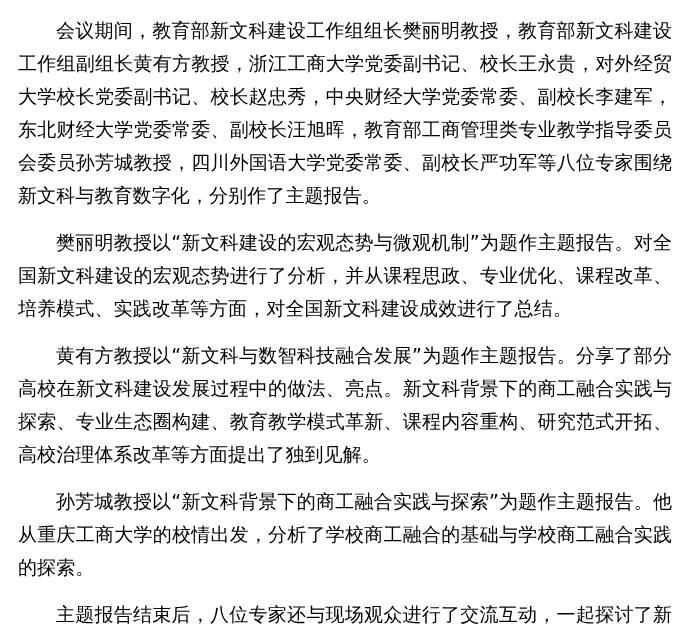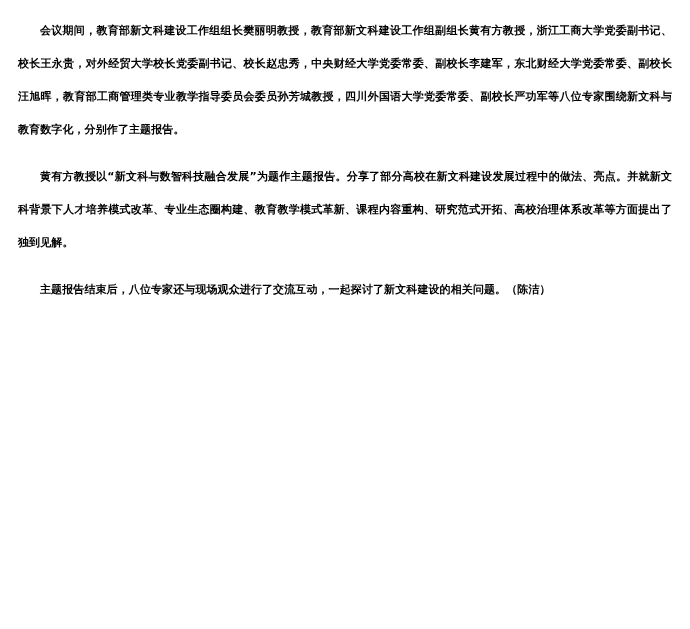--- a/index.html
+++ b/index.html
@@ -19,36 +19,37 @@
     width: 690px;
     height: 629px;
     padding: 14px 18px 10px 18px;
     background: #ffffff;
   }
   .doc-body {
     display: block;
   }
   p.para {
     margin: 0 0 14px 0;
-    font-size: 11px;
+    font-size: 19px;
     line-height: 33px;
     text-align: justify;
     text-justify: inter-ideograph;
     text-indent: 2em;
     letter-spacing: 0.1px;
     color: #000000;
     word-break: break-all;
-    font-weight: bold;
   }
   p.para:last-child {
     margin-bottom: 0;
   }
 </style>
 </head>
 <body>
 
 <div class="page">
   <div class="doc-body">
     <p class="para">会议期间，教育部新文科建设工作组组长樊丽明教授，教育部新文科建设工作组副组长黄有方教授，浙江工商大学党委副书记、校长王永贵，对外经贸大学校长党委副书记、校长赵忠秀，中央财经大学党委常委、副校长李建军，东北财经大学党委常委、副校长汪旭晖，教育部工商管理类专业教学指导委员会委员孙芳城教授，四川外国语大学党委常委、副校长严功军等八位专家围绕新文科与教育数字化，分别作了主题报告。</p>
-    <p class="para">黄有方教授以“新文科与数智科技融合发展”为题作主题报告。分享了部分高校在新文科建设发展过程中的做法、亮点。并就新文科背景下人才培养模式改革、专业生态圈构建、教育教学模式革新、课程内容重构、研究范式开拓、高校治理体系改革等方面提出了独到见解。</p>
+    <p class="para">樊丽明教授以“新文科建设的宏观态势与微观机制”为题作主题报告。对全国新文科建设的宏观态势进行了分析，并从课程思政、专业优化、课程改革、培养模式、实践改革等方面，对全国新文科建设成效进行了总结。</p>
+    <p class="para">黄有方教授以“新文科与数智科技融合发展”为题作主题报告。分享了部分高校在新文科建设发展过程中的做法、亮点。新文科背景下的商工融合实践与探索、专业生态圈构建、教育教学模式革新、课程内容重构、研究范式开拓、高校治理体系改革等方面提出了独到见解。</p>
+    <p class="para">孙芳城教授以“新文科背景下的商工融合实践与探索”为题作主题报告。他从重庆工商大学的校情出发，分析了学校商工融合的基础与学校商工融合实践的探索。</p>
     <p class="para">主题报告结束后，八位专家还与现场观众进行了交流互动，一起探讨了新文科建设的相关问题。（陈洁）</p>
   </div>
 </div>
 
 </body></html>

